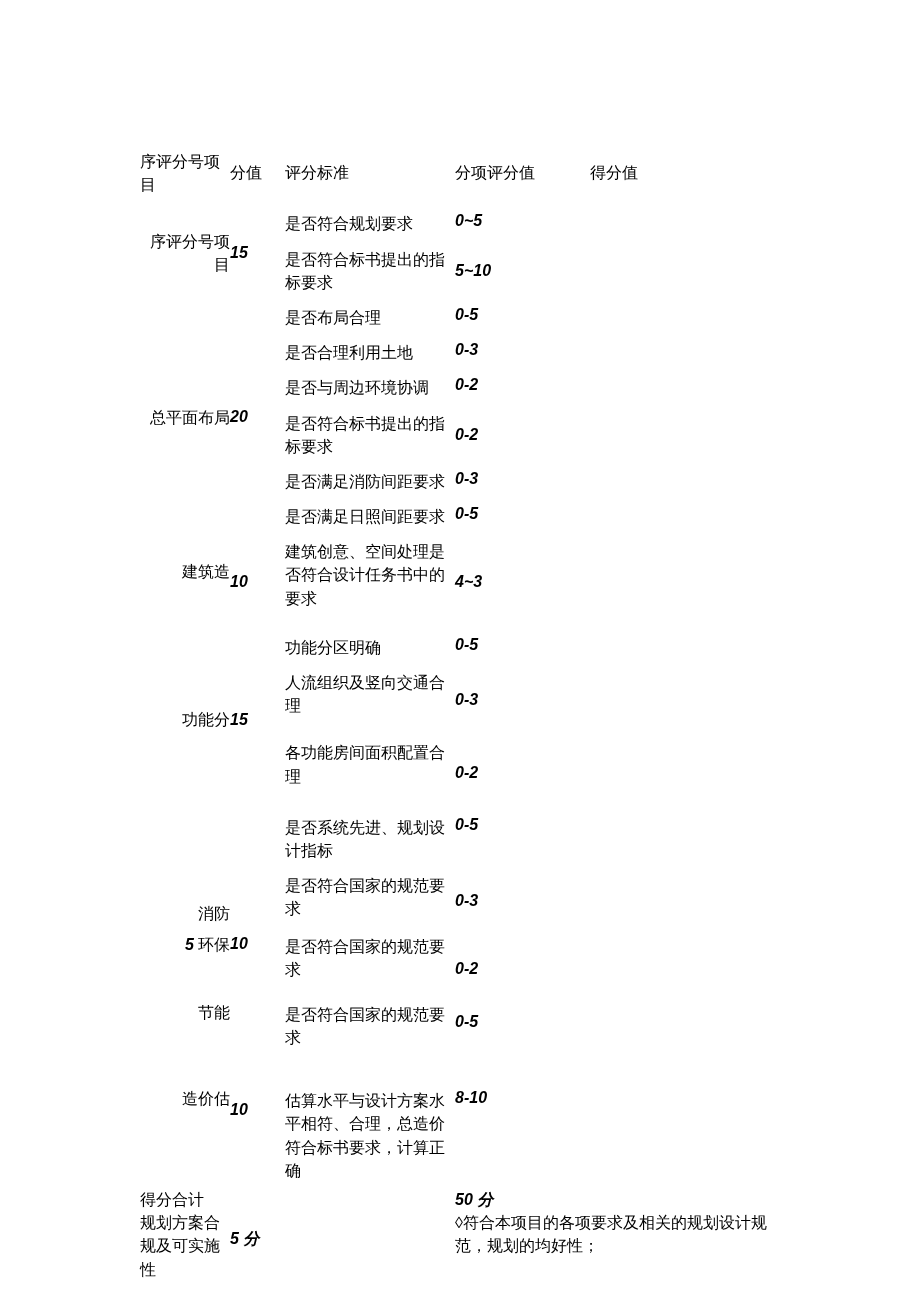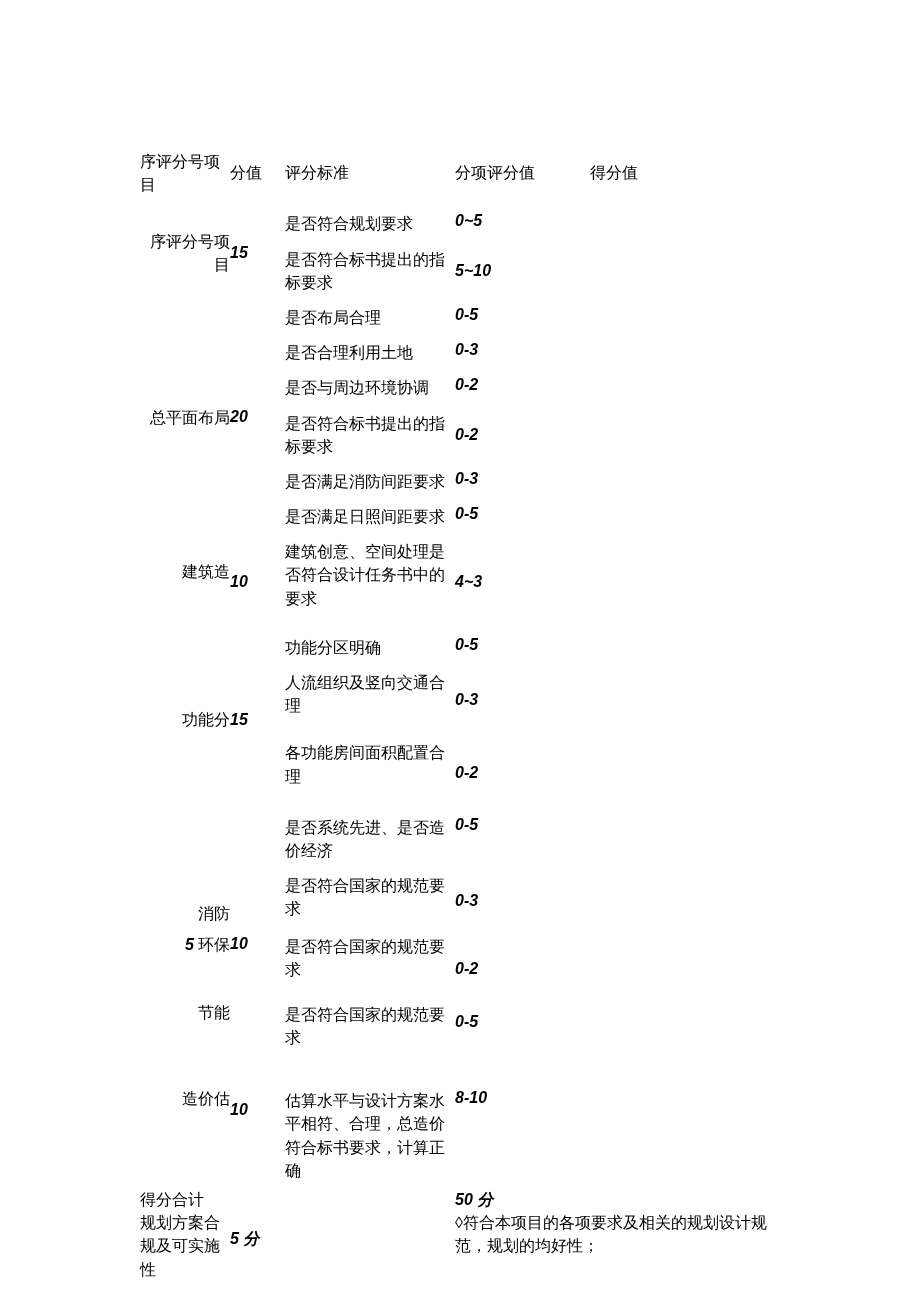--- a/index.html
+++ b/index.html
@@ -131,21 +131,21 @@
 </tr>
 <tr>
   <td class="criteria-cell lh" style="padding-bottom:22px">各功能房间面积配置合理</td>
   <td class="vc num">0-2</td>
           <td></td>
 </tr>
 
 <tr>
   <td rowspan="2" class="right" style="vertical-align:bottom;padding-bottom:10px">消防</td>
   <td rowspan="2"></td>
-  <td class="criteria-cell lh">是否系统先进、是否造价经济</td>
+  <td class="criteria-cell lh">是否系统先进、规划设计指标</td>
   <td class="num" style="vertical-align:top;padding-top:6px">0-5</td>
           <td></td>
 </tr>
 <tr>
   <td class="criteria-cell lh" style="padding-bottom:14px">是否符合国家的规范要求</td>
   <td class="vc num">0-3</td>
           <td></td>
 </tr>
 
 <tr>

